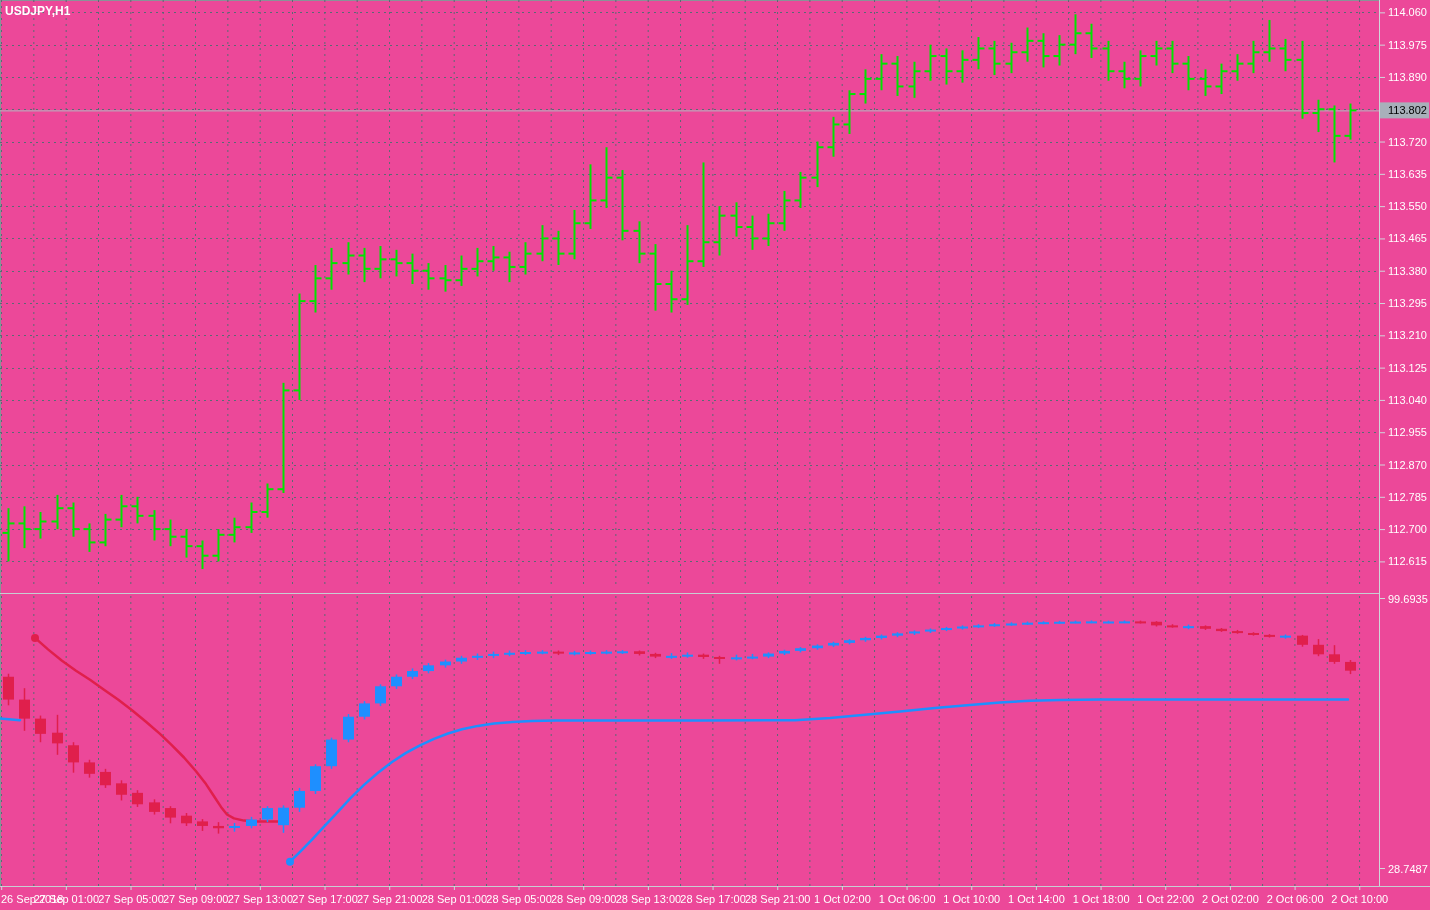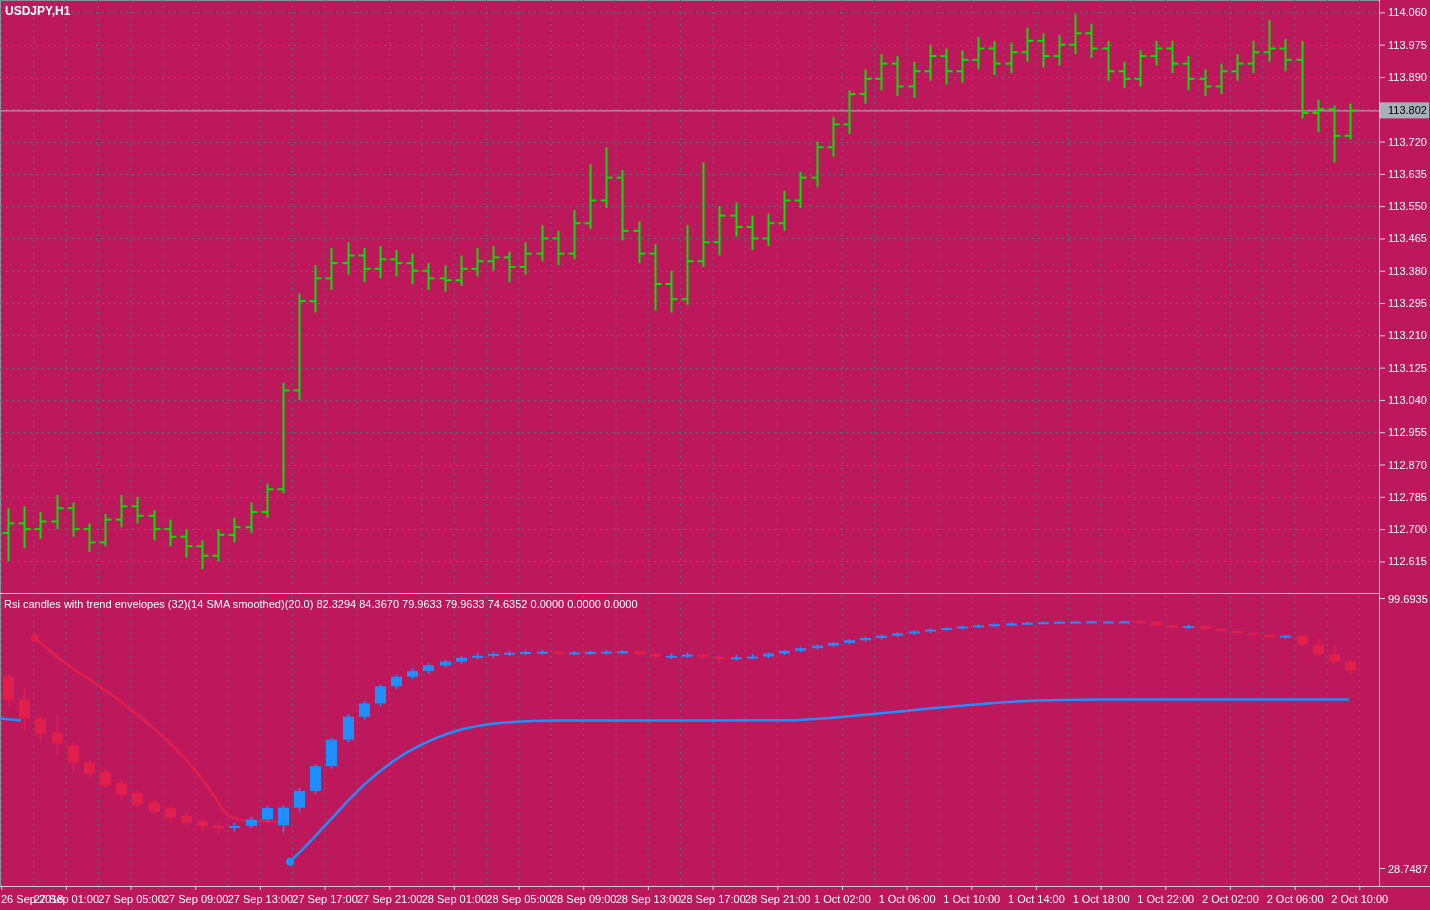--- a/index.html
+++ b/index.html
@@ -1,17 +1,17 @@
 <!DOCTYPE html>
 <html><head>
 <meta charset="utf-8">
 <style>
   html,body{margin:0;padding:0;background:#000;width:1430px;height:910px;overflow:hidden;
     font-family:"Liberation Sans",sans-serif;}
-  #stage{position:relative;width:1430px;height:910px;background:#be185d;}
+  #stage{position:relative;width:1430px;height:910px;background:#ec4899;}
   .pane{position:absolute;left:0;}
   #main-pane{top:0;width:1379px;height:588px;}
   #ind-pane{top:596px;width:1379px;height:290px;}
   #chart-title{position:absolute;left:5px;top:4px;color:#fff;font-size:12px;font-weight:bold;z-index:5;}
   #ind-label{position:absolute;left:4px;top:598px;color:#fff;font-size:11px;z-index:5;white-space:nowrap;}
   #divider{position:absolute;left:0;top:593px;width:1379px;height:0;border-top:1px solid #c8cdd2;}
   #top-border{position:absolute;left:0;top:0;width:1379px;height:0;border-top:1px solid #8a9298;}
   #left-border{position:absolute;left:0;top:0;width:0;height:886px;border-left:1px solid #8a9298;}
   #bottom-sep{position:absolute;left:0;top:886px;width:1430px;height:0;border-top:1px solid #c8cdd2;}
   #price-axis{position:absolute;left:1379px;top:0;width:63px;height:886px;}
@@ -346,21 +346,20 @@
           <line x1="1334.5" y1="135.83844911147082" x2="1340.5" y2="135.83844911147082"></line>
           <line x1="1350.5" y1="103.54119547657818" x2="1350.5" y2="139.6381260096957"></line>
           <line x1="1344.5" y1="135.83844911147082" x2="1350.5" y2="135.83844911147082"></line>
           <line x1="1350.5" y1="110.38061389337435" x2="1356.5" y2="110.38061389337435"></line>
         </g>
       </svg>
   </div>
 
   <div id="divider"></div>
 
-  <div id="ind-label">Rsi candles with trend envelopes (32)(14 SMA smoothed)(20.0) 82.3294 84.3670 79.9633 79.9633 74.6352 0.0000 0.0000 0.0000</div>
 
   <div class="pane" id="ind-pane">
     <svg id="ind-svg" width="1379" height="290">
         <g stroke="#5b6a74" stroke-width="1" stroke-dasharray="2 4">
           <line x1="1.5" y1="0" x2="1.5" y2="290"></line>
           <line x1="33.835" y1="0" x2="33.835" y2="290"></line>
           <line x1="66.17" y1="0" x2="66.17" y2="290"></line>
           <line x1="98.505" y1="0" x2="98.505" y2="290"></line>
           <line x1="130.84" y1="0" x2="130.84" y2="290"></line>
           <line x1="163.175" y1="0" x2="163.175" y2="290"></line>

